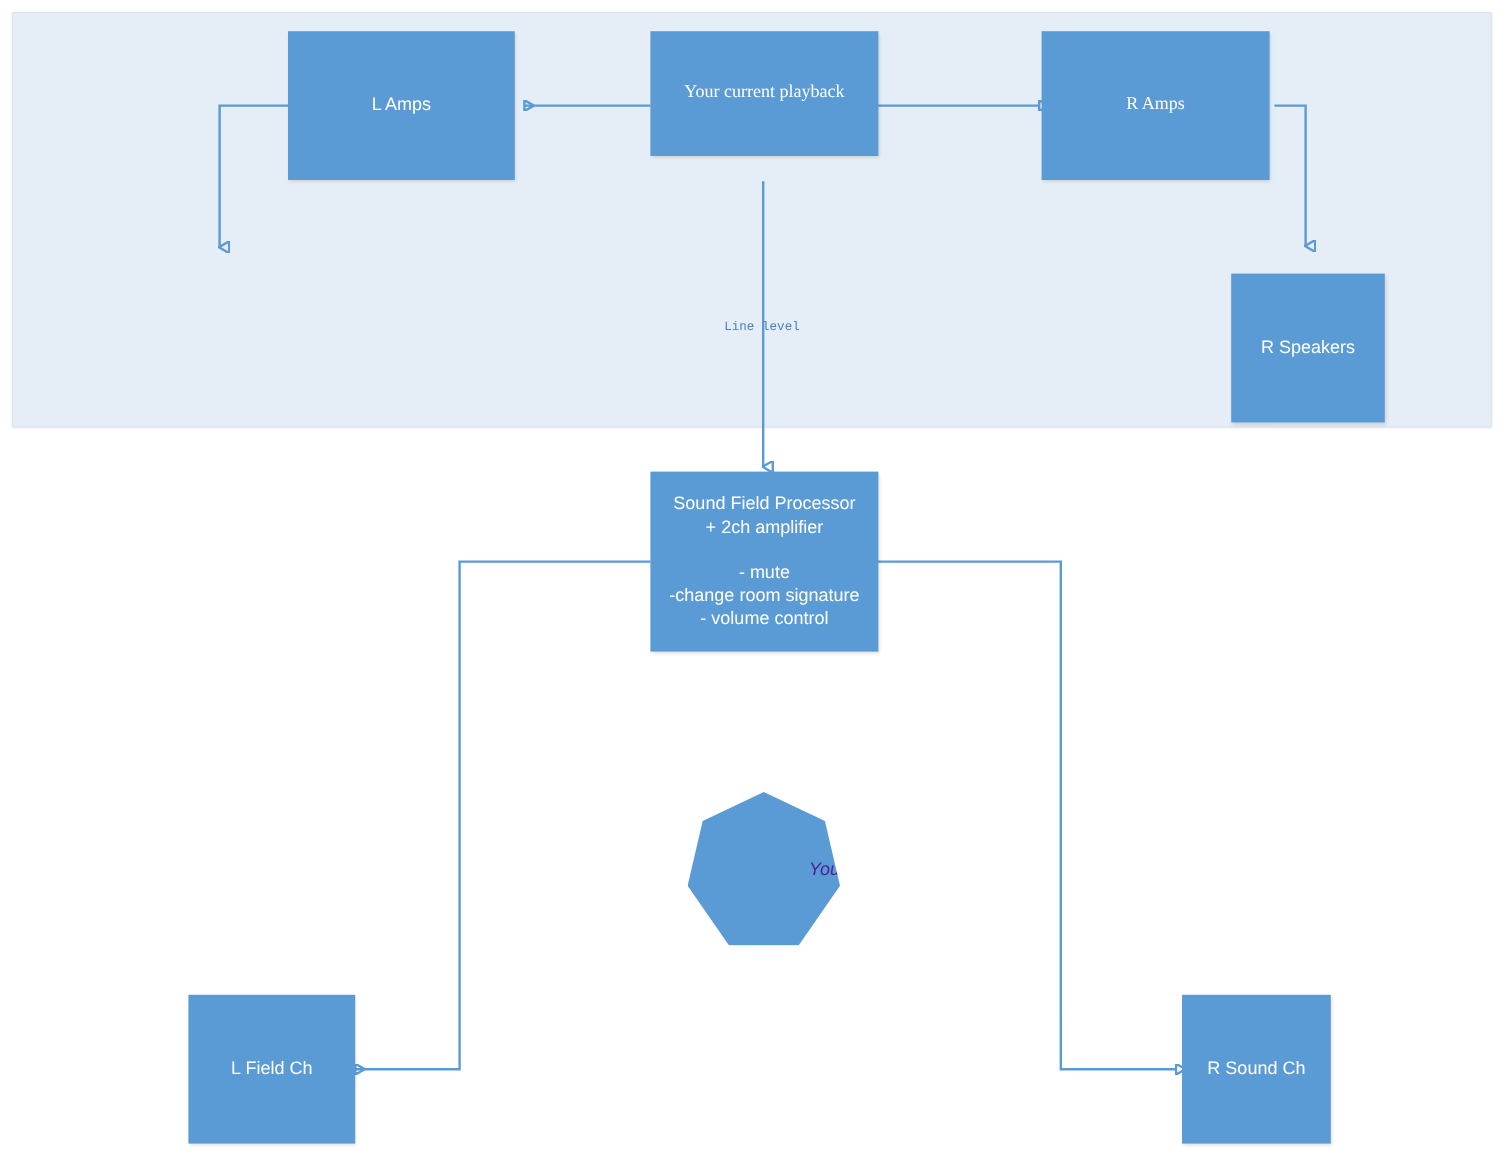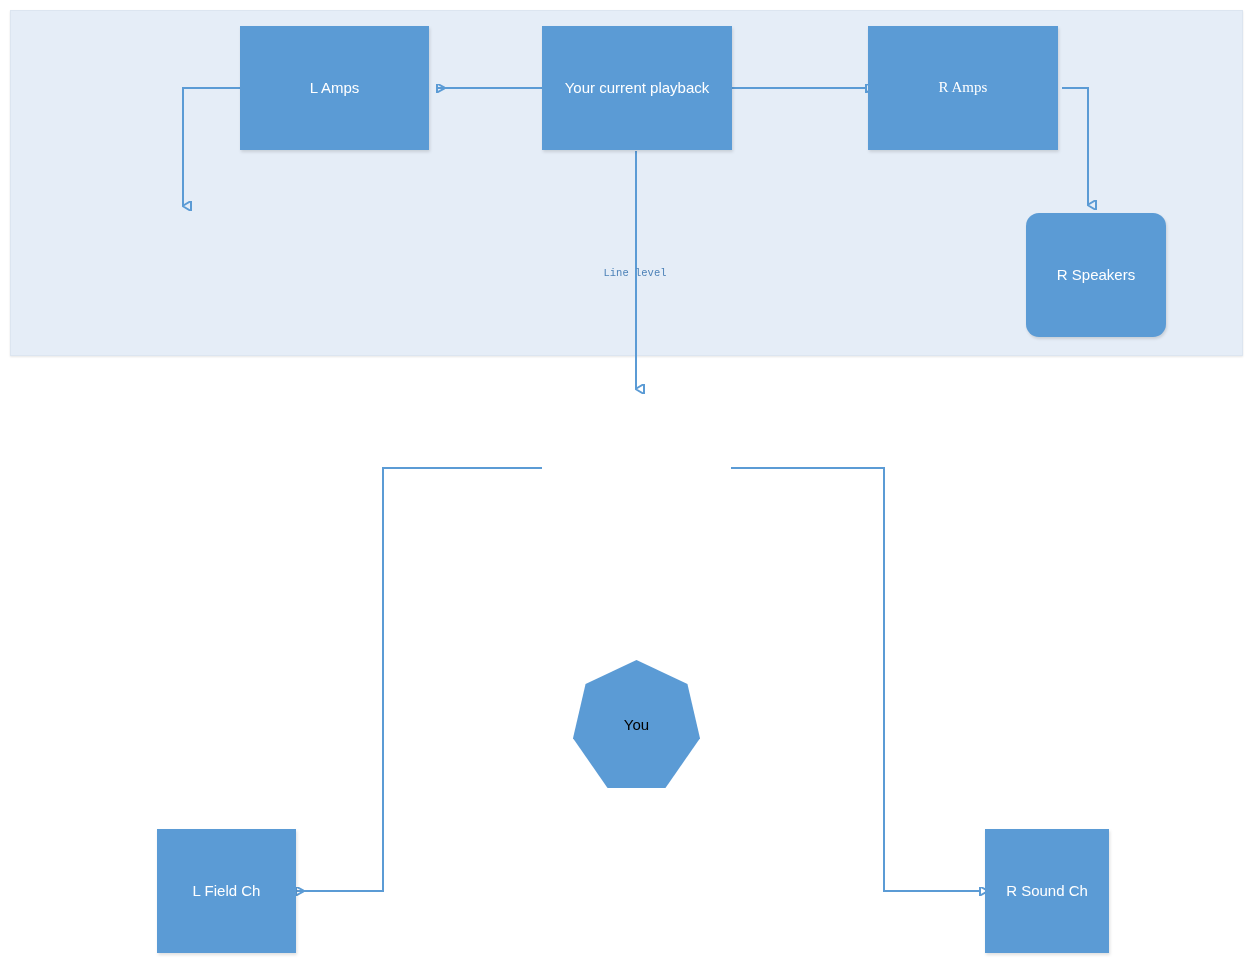--- a/index.html
+++ b/index.html
@@ -40,28 +40,29 @@
   }
   .node-label {
     display: block;
     width: 100%;
     white-space: pre-line;
   }
   .t13 { font-size: 15px; }
   .heptagon {
     position: absolute;
     background: #5B9BD5;
-    color: #000000;
+    color: #4c1d95;
     display: flex;
     align-items: center;
     justify-content: center;
-    text-align: center;
+    text-align: right;
     -webkit-clip-path: polygon(50% 0%, 90.1% 18.8%, 100% 61.1%, 72.8% 100%, 27.2% 100%, 0% 61.1%, 9.9% 18.8%);
     clip-path: polygon(50% 0%, 90.1% 18.8%, 100% 61.1%, 72.8% 100%, 27.2% 100%, 0% 61.1%, 9.9% 18.8%);
     filter: drop-shadow(1px 2px 2px rgba(0,0,0,0.13));
+    font-style: italic;
   }
   .edge-label {
     position: absolute;
     color: #4D82B8;
     font-size: 10.5px;
     white-space: nowrap;
     text-align: center;
     font-family: Liberation Mono, monospace;
   }
   svg.wires {
@@ -110,35 +111,43 @@
 
     <path d="M542,468 L383,468 L383,891 L296,891" marker-end="url(#arrowL)"></path>
 
     <path d="M731,468 L884,468 L884,891 L980,891" marker-end="url(#arrowR)"></path>
   </svg>
 
   <div class="node t13" style="left:240px; top:26px; width:189px; height:124px;">
     <span class="node-label">L Amps</span>
   </div>
 
-  <div class="node t13" style="left:542px; top:26px; width:190px; height:124px;">
+  <div class="node t13" style="left:542px; top:26px; width:190px; height:104px;font-family:Liberation Serif, serif;">
     <span class="node-label">Your current playback</span>
   </div>
 
   <div class="node t13" style="left:868px; top:26px; width:190px; height:124px;font-family:Liberation Serif, serif;">
     <span class="node-label">R Amps</span>
   </div>
 
 
-  <div class="node t13" style="left:1026px; top:213px; width:140px; height:124px;border-radius:13px;">
+  <div class="node t13" style="left:1026px; top:228px; width:128px; height:124px;">
     <span class="node-label">R Speakers</span>
   </div>
 
   <div class="edge-label" style="left:585px; top:267px; width:100px;">Line level</div>
 
+  <div class="node t13" style="left:542px; top:393px; width:190px; height:150px;">
+    <span class="node-label">Sound Field Processor
++ 2ch amplifier
+
+- mute
+-change room signature
+- volume control</span>
+  </div>
 
   <div class="heptagon t13" style="left:573px; top:660px; width:127px; height:128px;">
     <span class="node-label">You</span>
   </div>
 
   <div class="node t13" style="left:157px; top:829px; width:139px; height:124px;">
     <span class="node-label">L Field Ch</span>
   </div>
 
   <div class="node t13" style="left:985px; top:829px; width:124px; height:124px;">

